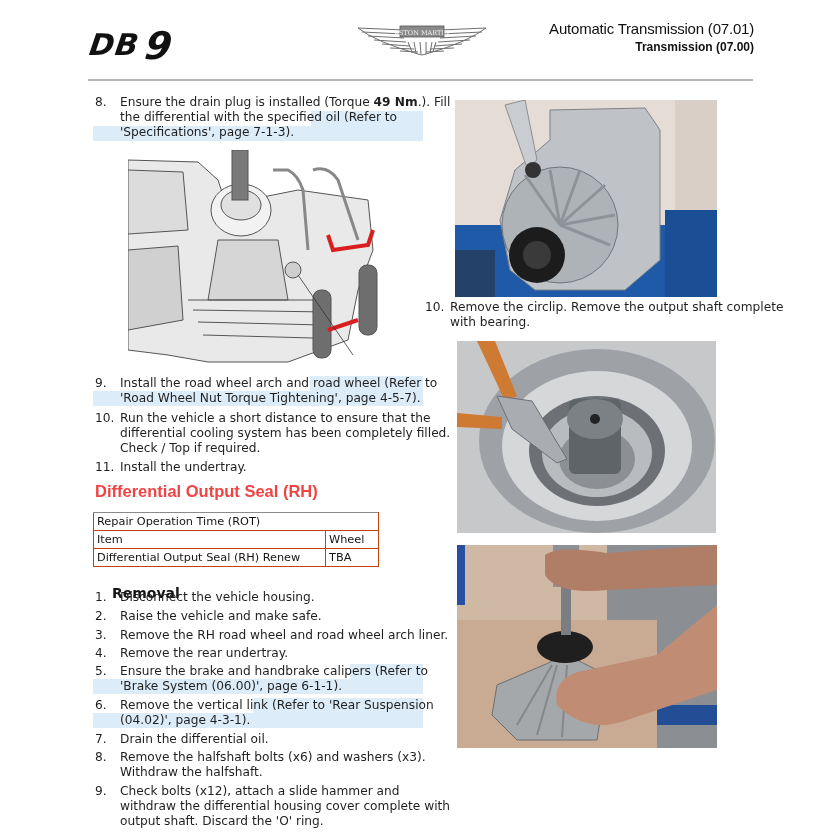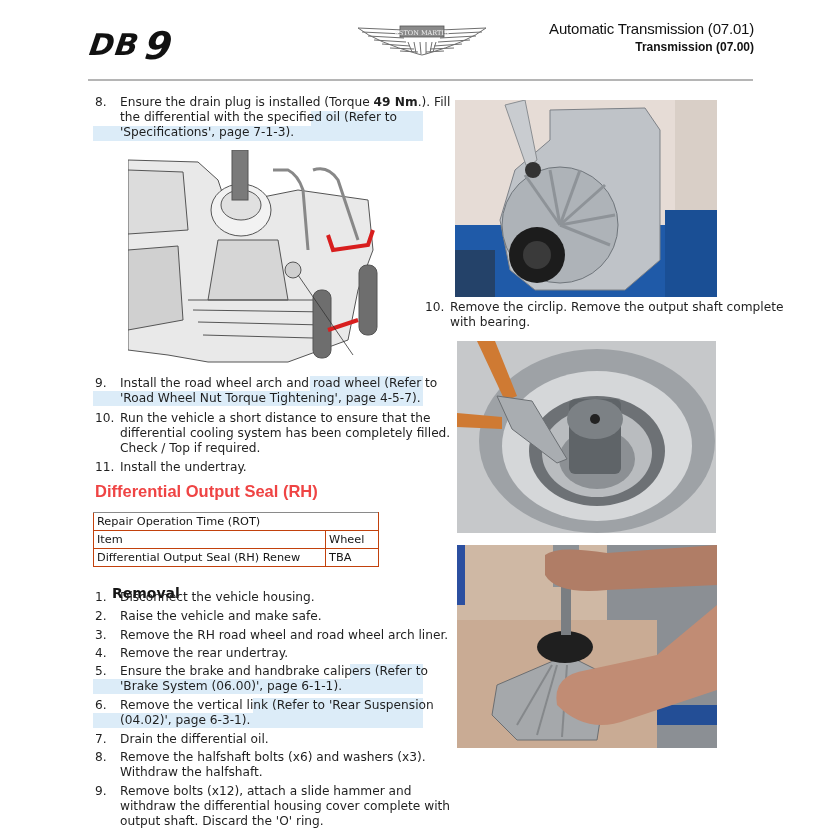--- a/index.html
+++ b/index.html
@@ -168,35 +168,35 @@
     <span class="num">5.</span>
     <div class="body"><span>Ensure the brake and handbrake calipers </span><a>(Refer to</a>
 <a>'Brake System (06.00)', page 6-1-1).</a></div>
   </div>
 
 <div class="hlbar" style="left:253px;top:698px;width:170px;"></div>
 <div class="hlbar" style="left:93px;top:713px;width:330px;"></div>
 <div class="item txt" style="left:95px;top:698px;">
     <span class="num">6.</span>
     <div class="body"><span>Remove the vertical link </span><a>(Refer to 'Rear Suspension</a>
-<a>(04.02)', page 6-3-1).</a></div>
+<a>(04.02)', page 4-3-1).</a></div>
   </div>
 
 <div class="item txt" style="left:95px;top:732px;">
     <span class="num">7.</span>
     <div class="body">Drain the differential oil.</div>
   </div>
 <div class="item txt" style="left:95px;top:750px;">
     <span class="num">8.</span>
     <div class="body"><span>Remove the halfshaft bolts (x6) and washers (x3).</span>
 <span>Withdraw the halfshaft.</span></div>
   </div>
 <div class="item txt" style="left:95px;top:784px;">
     <span class="num">9.</span>
-    <div class="body"><span>Remove bolts (x12), attach a slide hammer and</span>
+    <div class="body"><span>Check bolts (x12), attach a slide hammer and</span>
 <span>withdraw the differential housing cover complete with</span>
 <span>output shaft. Discard the 'O' ring.</span></div>
   </div>
 
 <svg class="img" style="left:455px;top:100px;width:262px;height:197px;" viewBox="0 0 262 197">
   <rect width="262" height="197" fill="#e6dcd6"></rect>
   <rect x="220" y="0" width="42" height="197" fill="#d9cfc7"></rect>
   <rect x="0" y="125" width="262" height="72" fill="#1f5aa8"></rect>
   <rect x="0" y="150" width="40" height="47" fill="#2a2a2a" opacity="0.5"></rect>
   <rect x="210" y="110" width="52" height="87" fill="#1a4f95"></rect>

